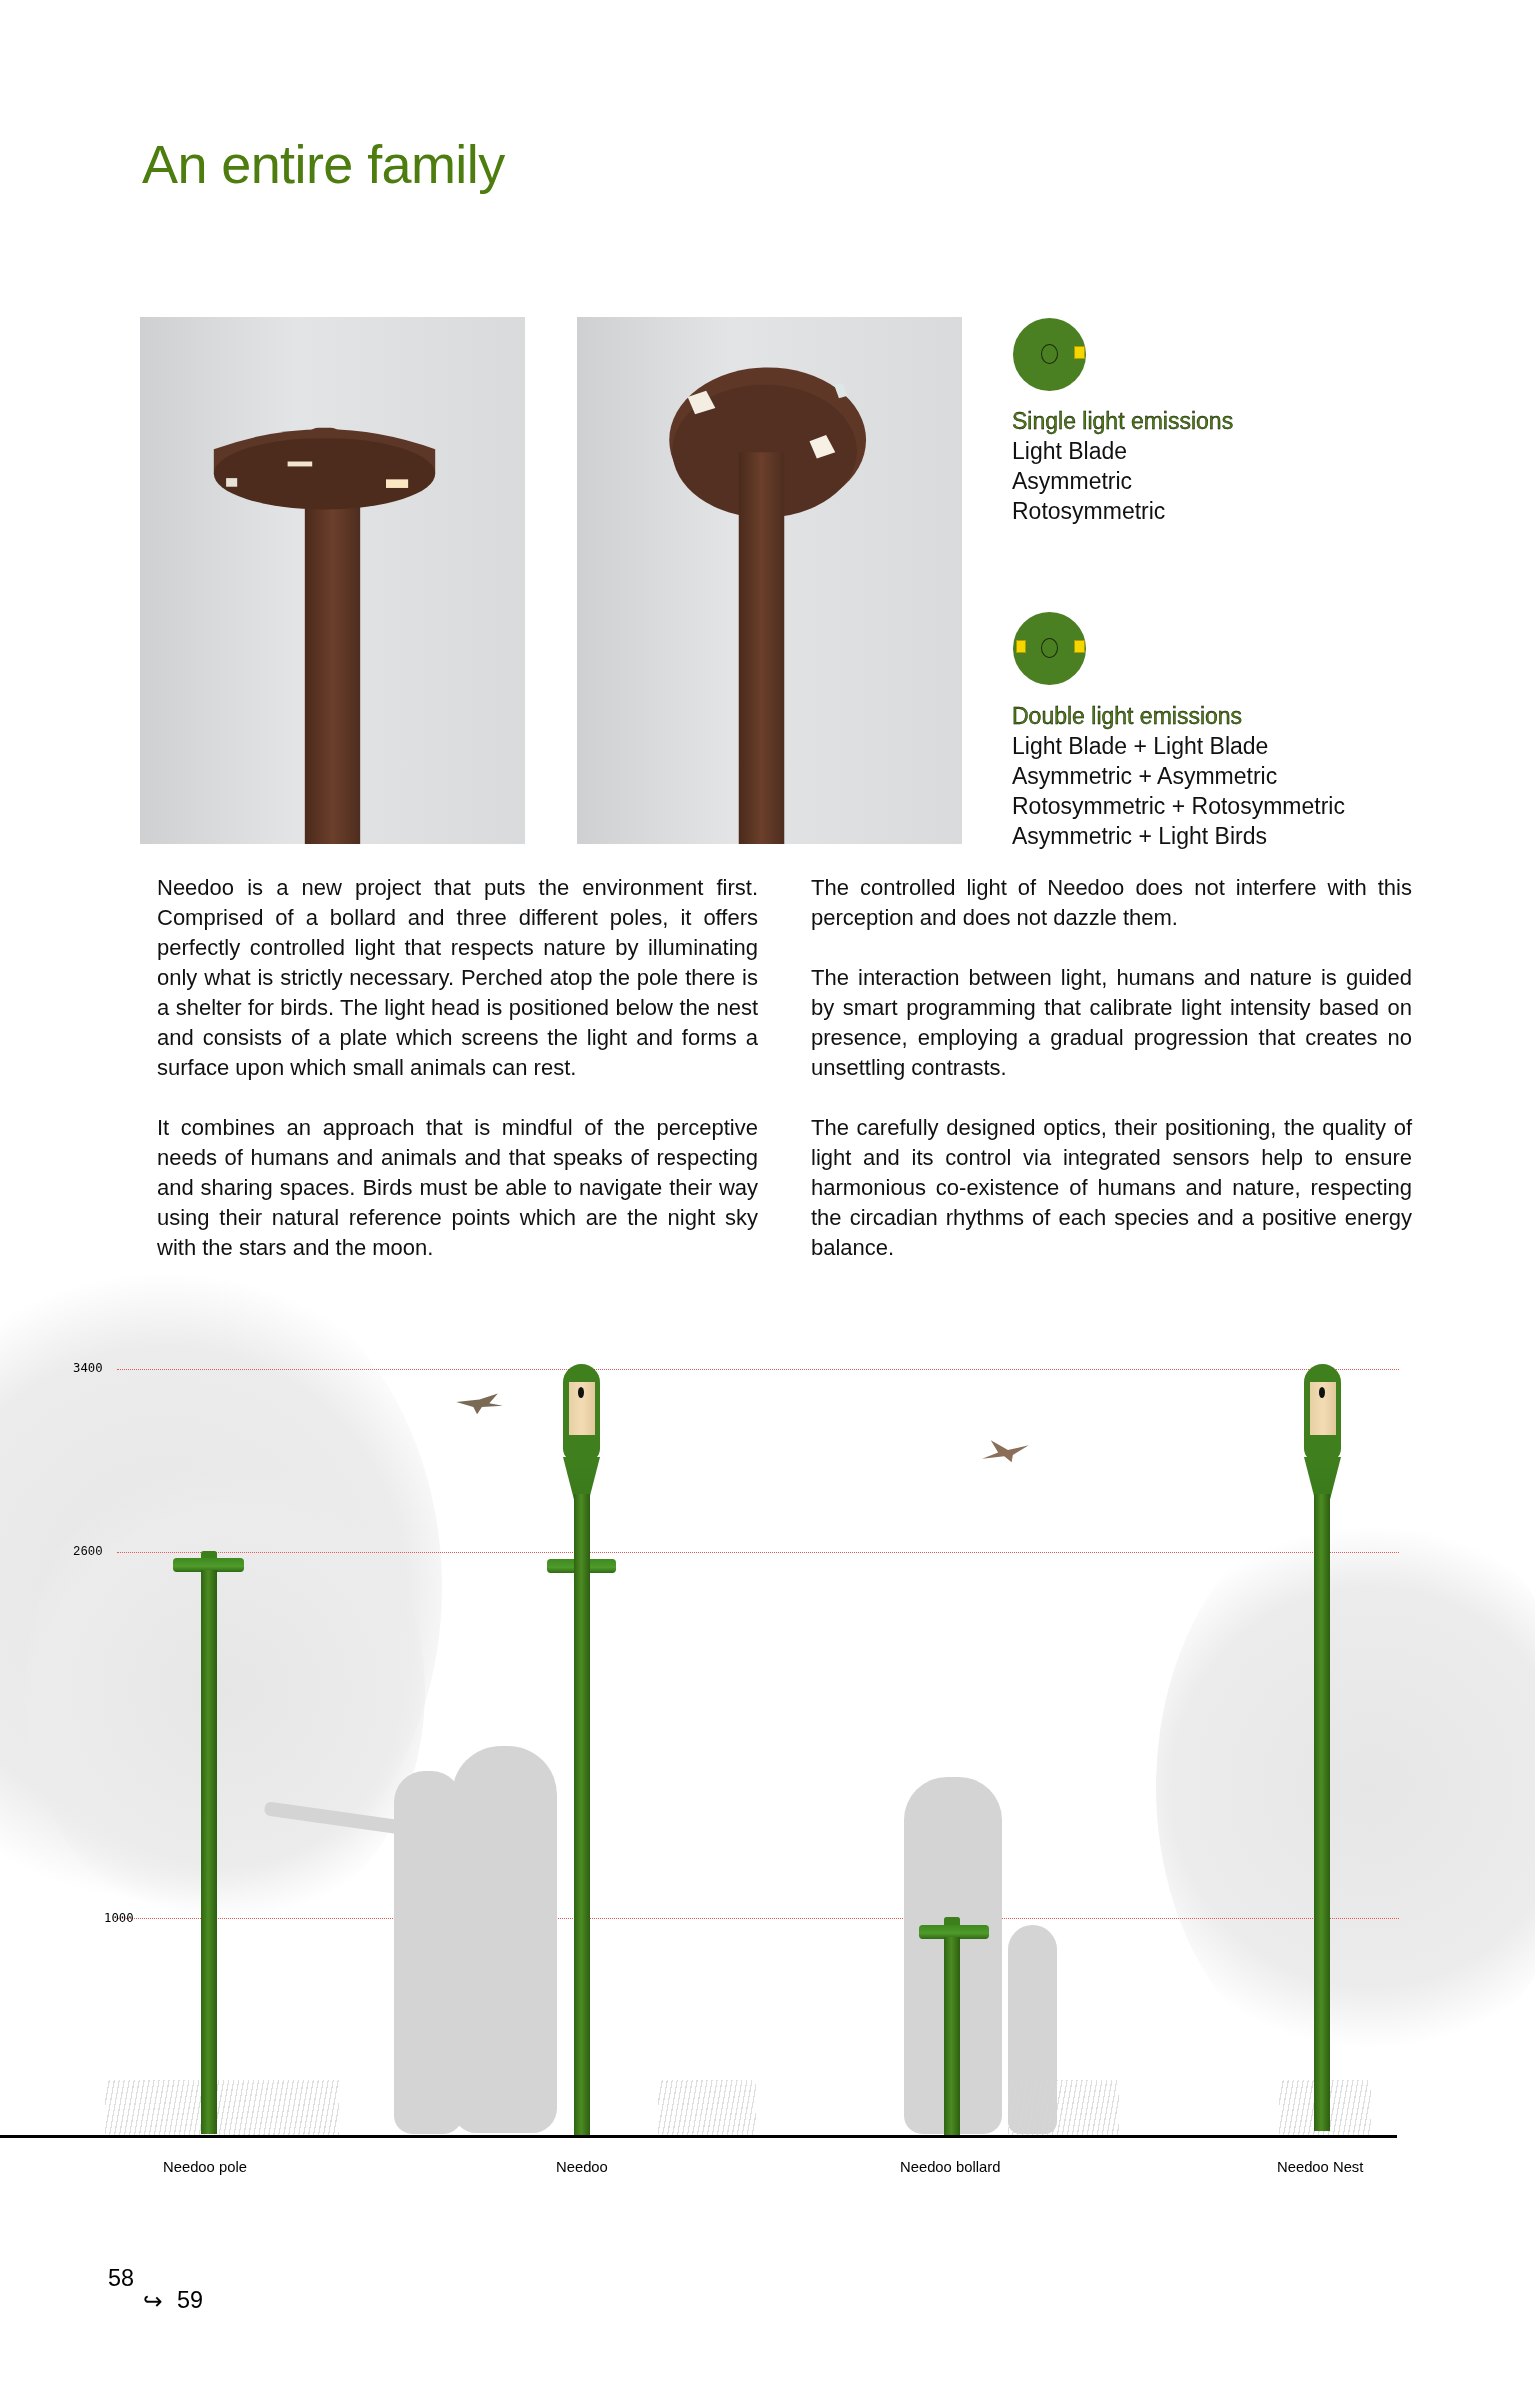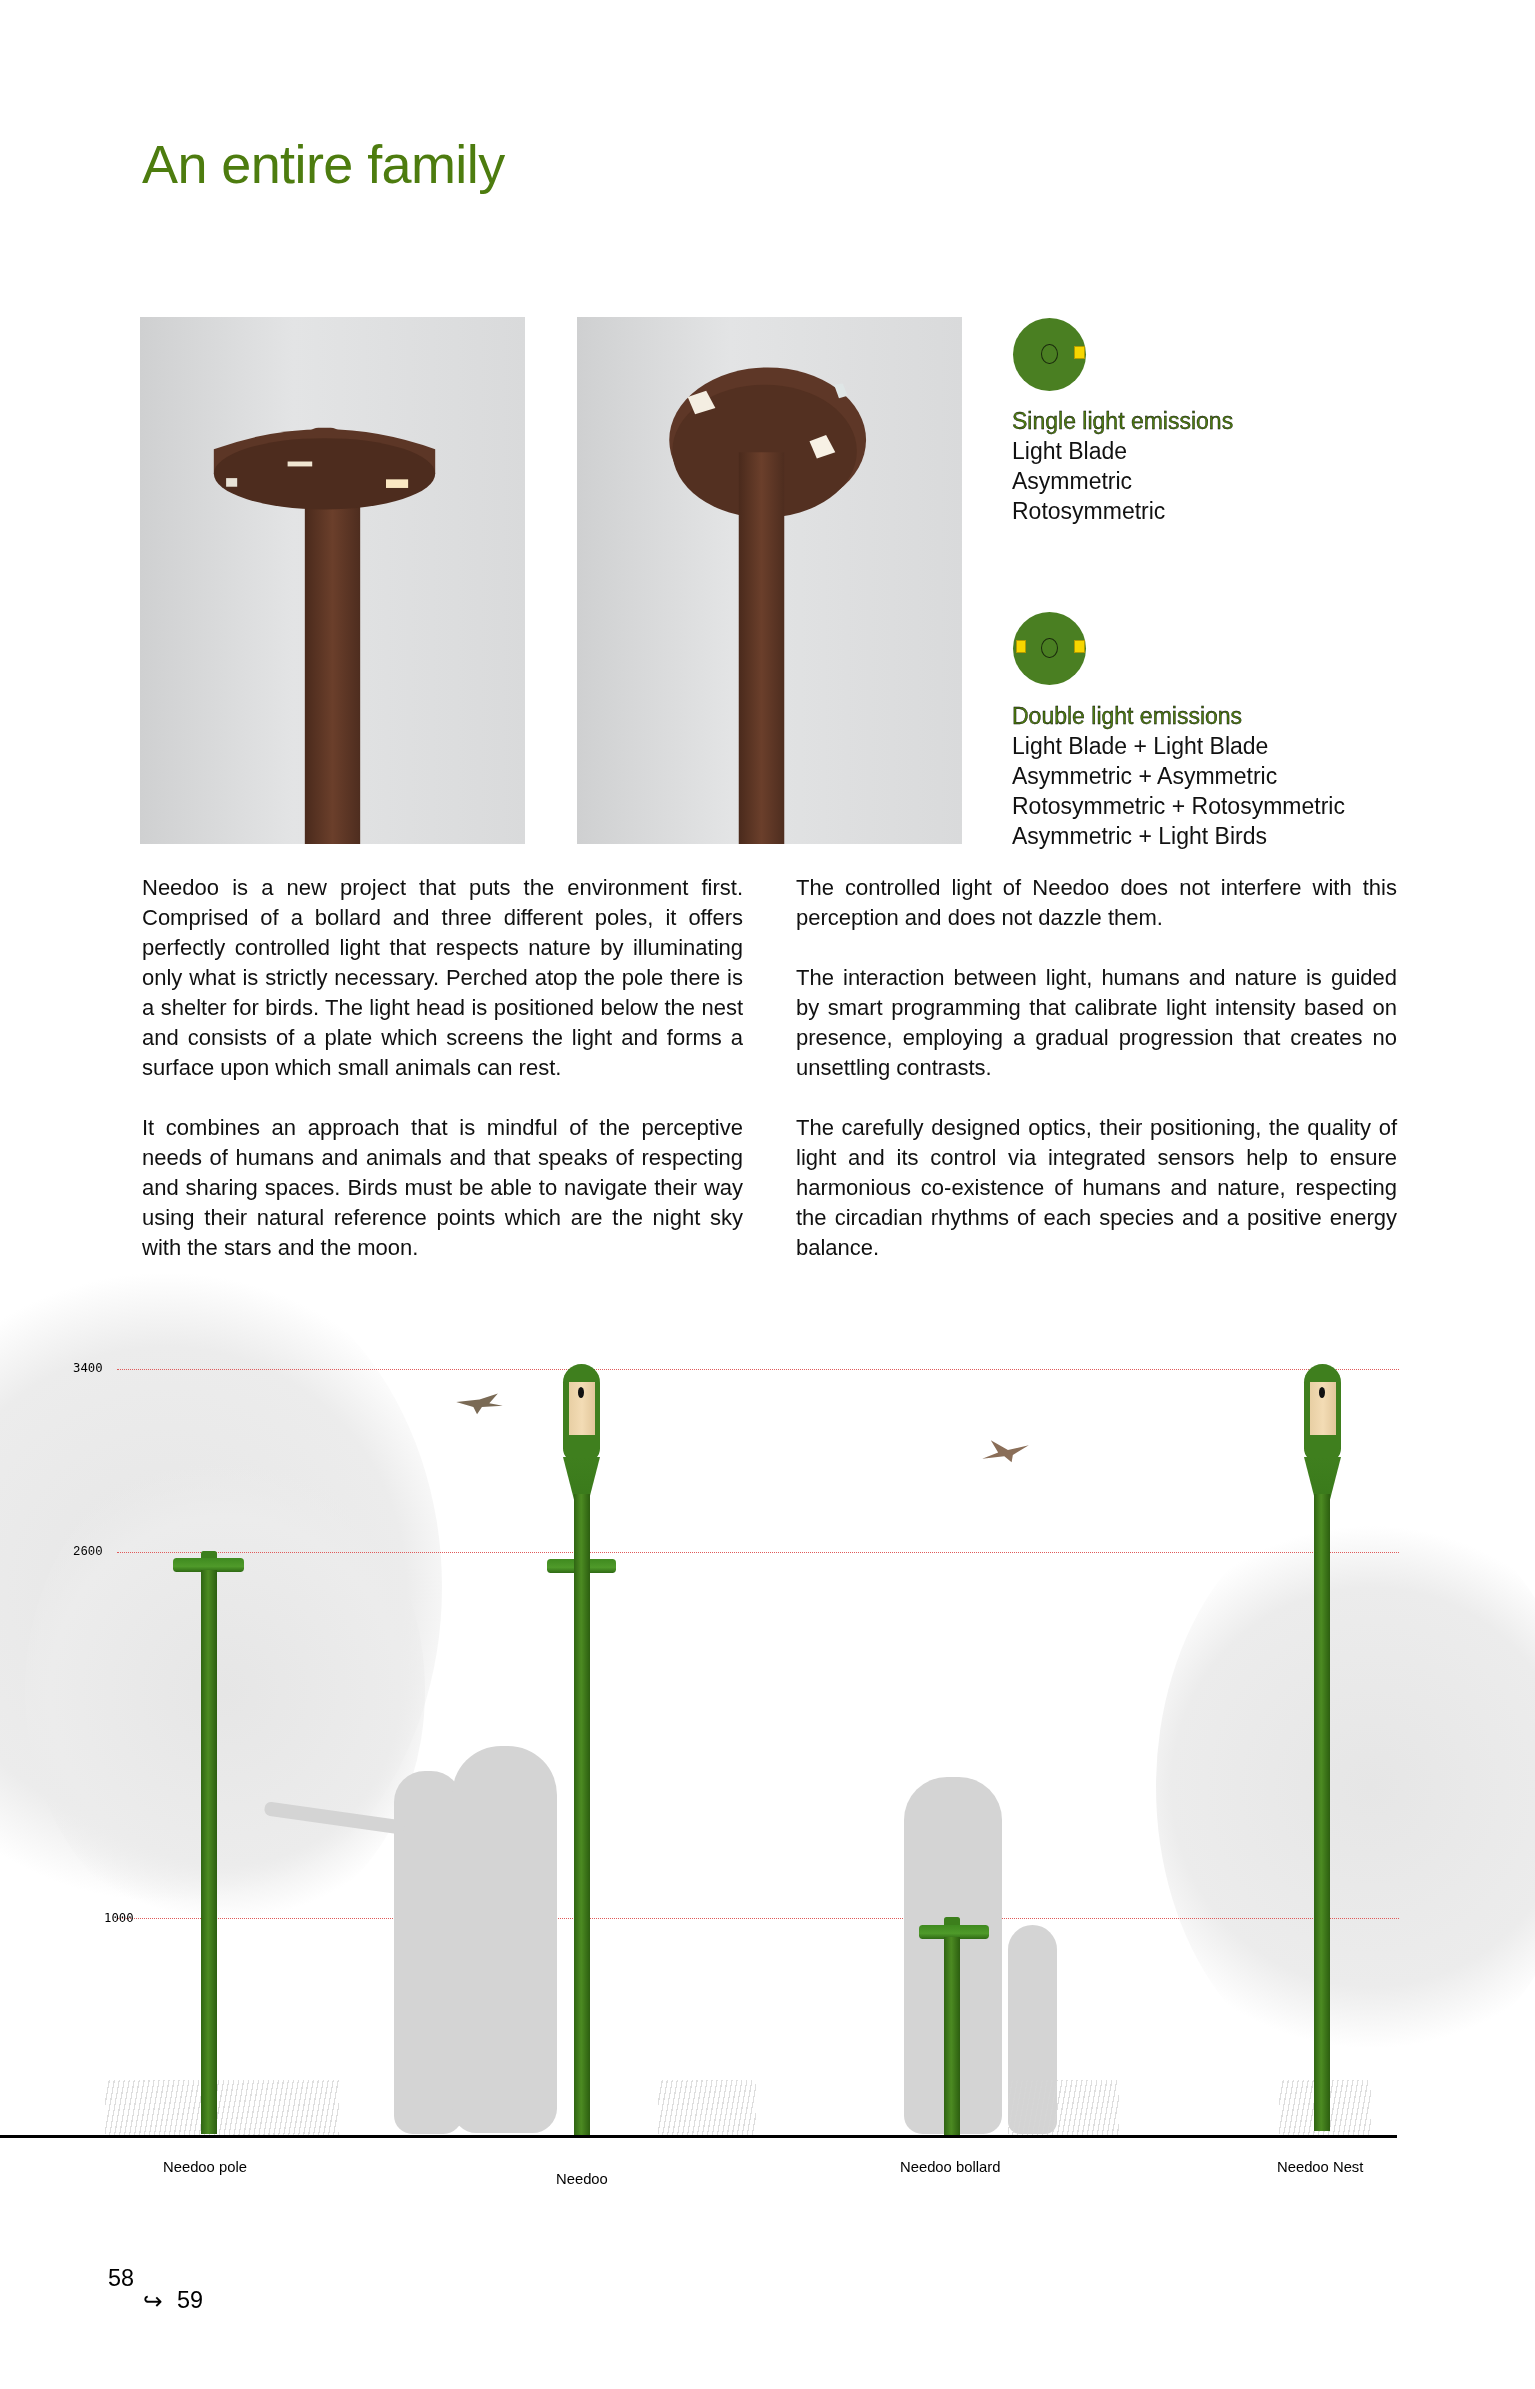--- a/index.html
+++ b/index.html
@@ -6,21 +6,21 @@
   body{width:1536px;height:2389px;position:relative;overflow:hidden;font-family:"Liberation Sans",sans-serif;color:#111;}
   .abs{position:absolute;}
   .title{left:142px;top:137px;font-size:54px;line-height:55px;font-weight:400;letter-spacing:-0.6px;color:#4d7c0f;}
   .photo{position:absolute;overflow:hidden;background:linear-gradient(90deg,#cfd0d1 0%,#e3e4e5 40%,#d9dadb 100%);}
   .emis-icon{position:absolute;width:73px;height:73px;border-radius:50%;background:#4a7f22;}
   .emis-icon .core{position:absolute;left:28px;top:26px;width:14.8px;height:18.4px;border:1.2px solid #1a2a0c;border-radius:50%;}
   .emis-icon .led{position:absolute;top:28px;width:8.6px;height:11px;background:#f6d600;border:0.6px solid #b39b00;}
   .emis-block{position:absolute;left:1012px;font-size:23px;line-height:30px;}
   .emis-block .h{font-weight:400;color:#4d7c0f;-webkit-text-stroke:0.4px #000;}
   .emis-block .i{color:#111;}
-  .body-col{position:absolute;width:601px;font-size:22px;line-height:30px;text-align:justify;color:#111;}
+  .body-col{position:absolute;width:601px;font-size:22px;line-height:30px;text-align:justify;color:#111;margin-left:15px;}
   .body-col p{margin:0 0 30px 0;}
   .diagram{position:absolute;left:0;top:1261px;width:1536px;height:910px;}
   .tree{position:absolute;border-radius:50%;background:radial-gradient(circle at 50% 50%,#e6e6e6 0%,#ececec 55%,rgba(240,240,240,0) 72%);}
   .hline{position:absolute;left:117px;width:1282px;border-top:1.2px dotted #e05a5a;height:0;}
   .hlabel{position:absolute;left:73px;font-family:"DejaVu Sans Mono",monospace;font-size:12.3px;color:#000;}
   .ground{position:absolute;left:0;top:2135px;width:1397px;height:2.5px;background:#000;}
   .pole{position:absolute;width:16px;background:linear-gradient(90deg,#2f6512 0%,#4c8b22 45%,#2c5e10 100%);}
   .plate{position:absolute;height:13.5px;background:linear-gradient(180deg,#3f8a1f,#4f9a2a 60%,#2f6a14);border-radius:3.7px;}
   .cap{position:absolute;width:16px;height:8.6px;background:#3c7f1c;border-radius:2.5px 2.5px 0 0;}
   .nest{position:absolute;width:37px;height:98px;background:#3f7f1e;border-radius:18.4px 18.4px 13.5px 13.5px;}
@@ -162,20 +162,20 @@
 <div class="nest" style="left:1304px;top:1364px;">
   <div class="wood"></div>
   <div class="hole"></div>
 </div>
 <div class="nest-neck" style="left:1304px;top:1457px;"></div>
 <div class="pole" style="left:1314px;top:1494px;height:637px;"></div>
 
 <div class="ground"></div>
 
 <div class="pole-label" style="left:163px;">Needoo pole</div>
-<div class="pole-label" style="left:556px;margin-top:12px;">Needoo</div>
+<div class="pole-label" style="left:556px;">Needoo</div>
 <div class="pole-label" style="left:900px;">Needoo bollard</div>
 <div class="pole-label" style="left:1277px;">Needoo Nest</div>
 
 <div class="pg" style="left:108px;top:2265px;">58</div>
 <div class="pg" style="left:143px;top:2287px;">↪</div>
 <div class="pg" style="left:177px;top:2287px;">59</div>
 
 
 </body></html>

